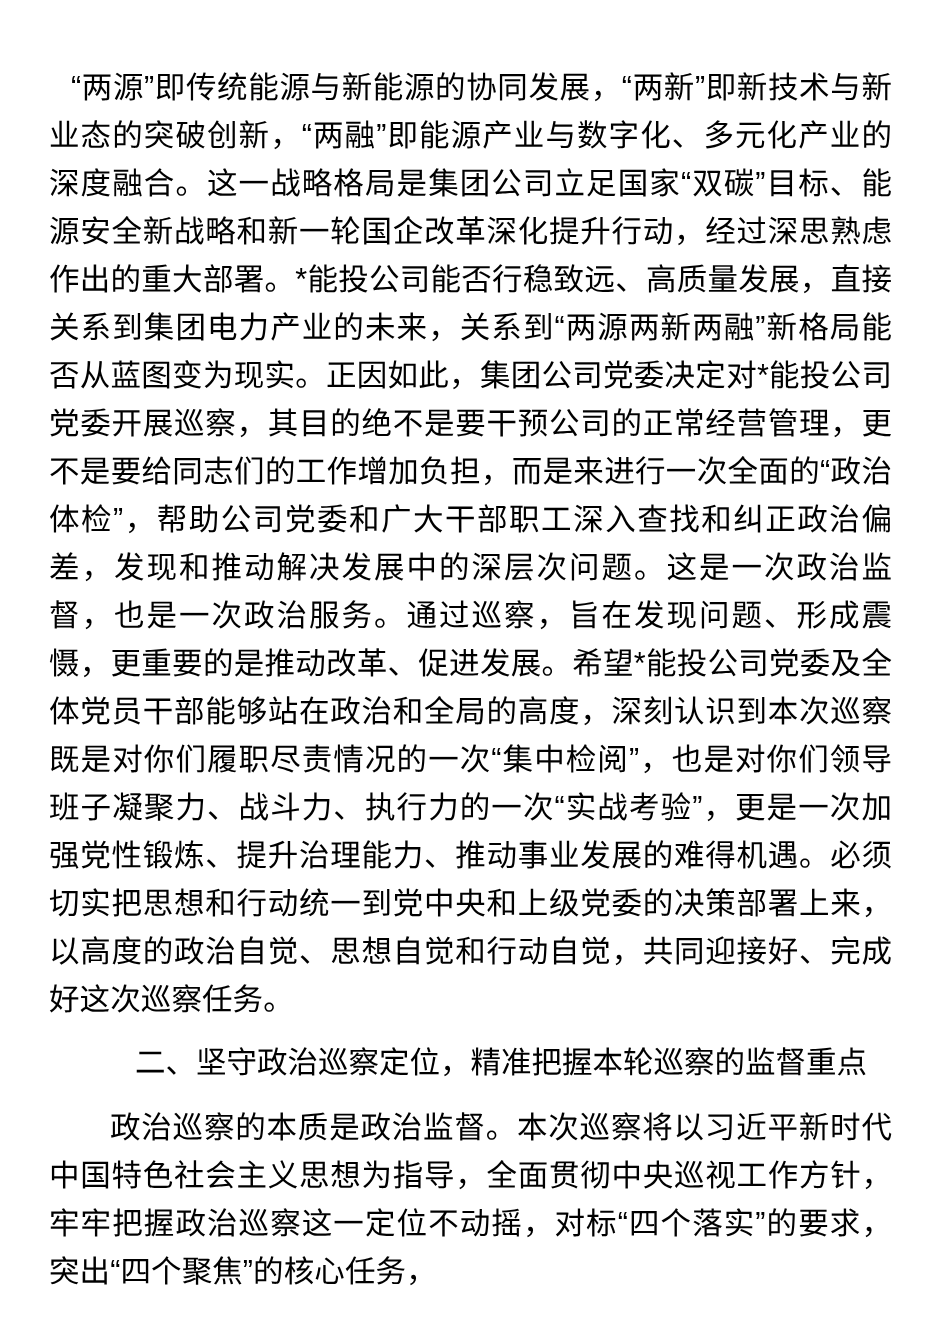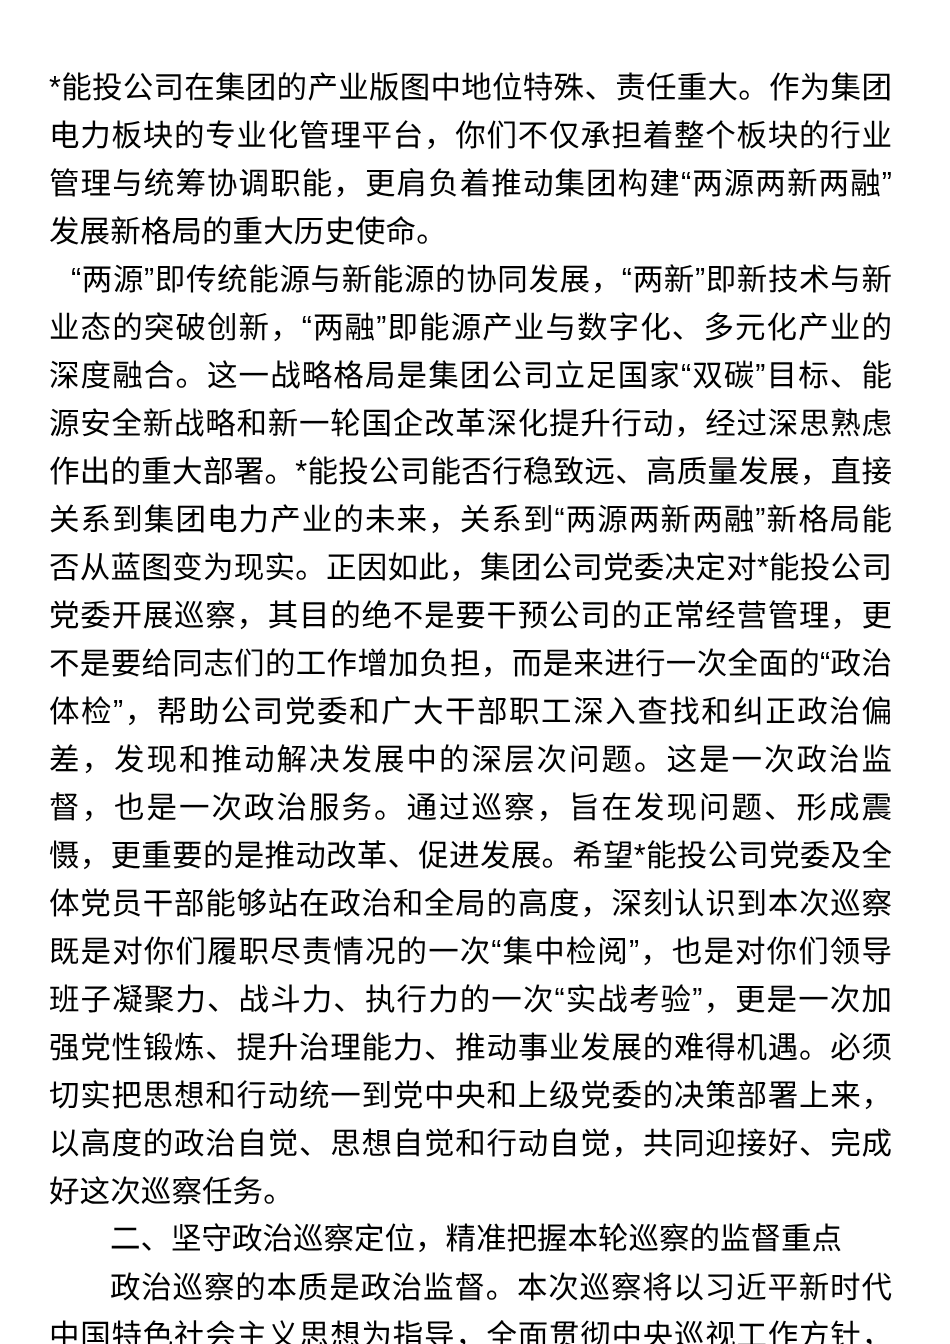--- a/index.html
+++ b/index.html
@@ -39,39 +39,38 @@
     color: #000000;
     font-weight: 400;
   }
   .para.indent2 {
     text-indent: 61px;
   }
   .para.indent1 {
     text-indent: 22px;
   }
   .heading {
-    margin: 0;
+    margin: 16px;
     padding: 0;
     font-size: 30.5px;
     line-height: 48px;
     text-indent: 61px;
-    text-align: left;
+    text-align: center;
     color: #000000;
     font-family: "Liberation Serif", "DejaVu Serif", serif;
     font-weight: 400;
     word-break: break-all;
   }
 </style>
 </head>
 <body>
 
 <div id="page">
   <div id="doc-body">
 
-    <p class="para">*能投公司在集团的产业版图中地位特殊、责任重大。作为集团电力板块的专业化管理平台，你们不仅承担着整个板块的行业管理与统筹协调职能，更肩负着推动集团构建“两源两新两融”发展新格局的重大历史使命。</p>
 
     <p class="para indent1">“两源”即传统能源与新能源的协同发展，“两新”即新技术与新业态的突破创新，“两融”即能源产业与数字化、多元化产业的深度融合。这一战略格局是集团公司立足国家“双碳”目标、能源安全新战略和新一轮国企改革深化提升行动，经过深思熟虑作出的重大部署。*能投公司能否行稳致远、高质量发展，直接关系到集团电力产业的未来，关系到“两源两新两融”新格局能否从蓝图变为现实。正因如此，集团公司党委决定对*能投公司党委开展巡察，其目的绝不是要干预公司的正常经营管理，更不是要给同志们的工作增加负担，而是来进行一次全面的“政治体检”，帮助公司党委和广大干部职工深入查找和纠正政治偏差，发现和推动解决发展中的深层次问题。这是一次政治监督，也是一次政治服务。通过巡察，旨在发现问题、形成震慑，更重要的是推动改革、促进发展。希望*能投公司党委及全体党员干部能够站在政治和全局的高度，深刻认识到本次巡察既是对你们履职尽责情况的一次“集中检阅”，也是对你们领导班子凝聚力、战斗力、执行力的一次“实战考验”，更是一次加强党性锻炼、提升治理能力、推动事业发展的难得机遇。必须切实把思想和行动统一到党中央和上级党委的决策部署上来，以高度的政治自觉、思想自觉和行动自觉，共同迎接好、完成好这次巡察任务。</p>
 
     <p class="heading">二、坚守政治巡察定位，精准把握本轮巡察的监督重点</p>
 
     <p class="para indent2">政治巡察的本质是政治监督。本次巡察将以习近平新时代中国特色社会主义思想为指导，全面贯彻中央巡视工作方针，牢牢把握政治巡察这一定位不动摇，对标“四个落实”的要求，突出“四个聚焦”的核心任务，</p>
 
   </div>
 </div>
 

